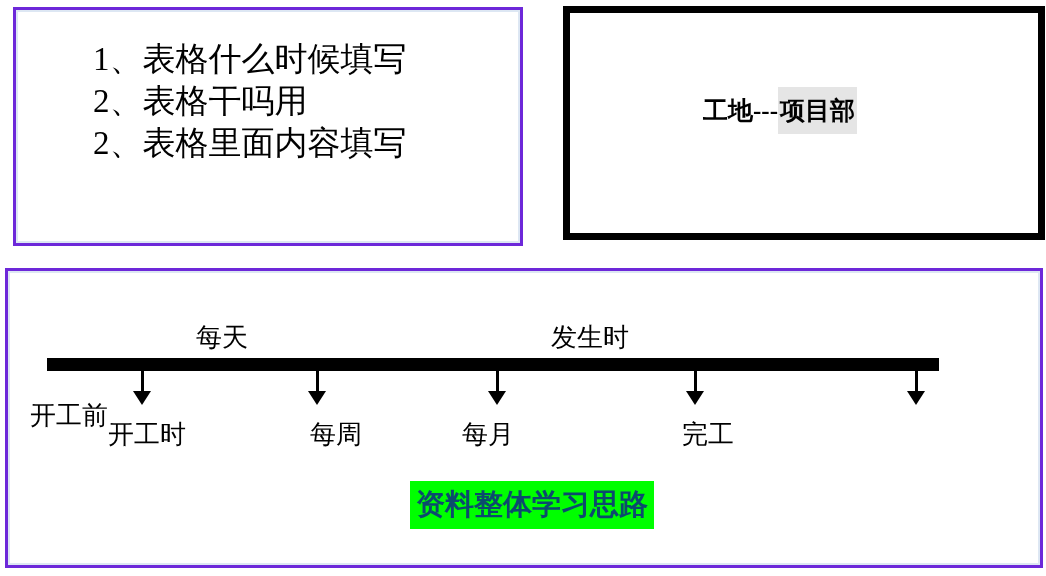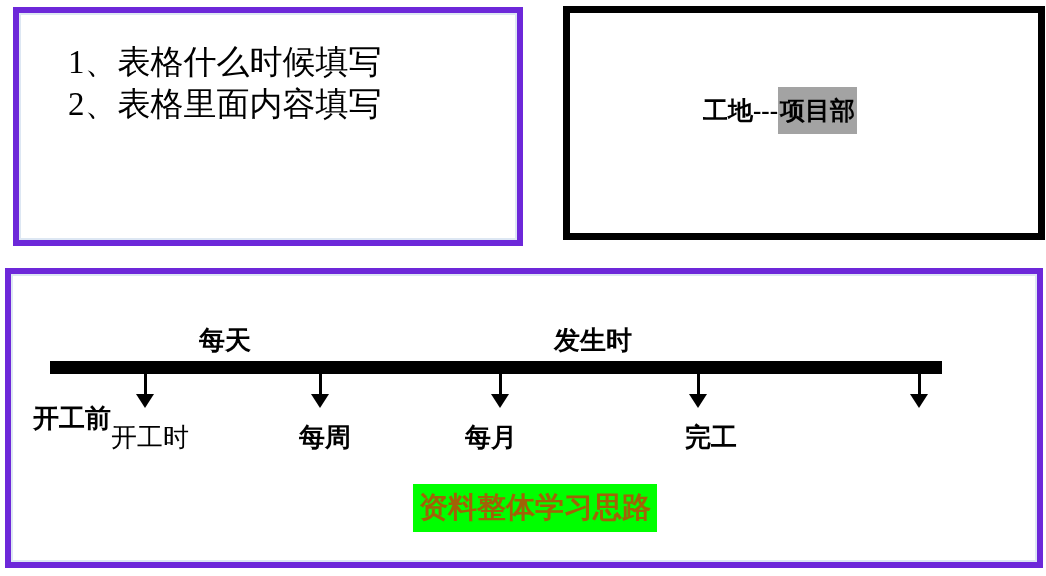--- a/index.html
+++ b/index.html
@@ -14,22 +14,23 @@
     background: #ffffff;
     overflow: hidden;
     font-family: "Liberation Sans", sans-serif;
     color: #000000;
   }
 
   
   .panel { position: absolute; box-sizing: border-box; background: #ffffff; }
 
   .blue-panel {
-    border: 6px solid #6d28d9;
+    border: 3px solid #6d28d9;
     box-shadow: inset 0 0 0 2px #dde7f3;
+    padding-left: 28px;
   }
   .black-panel {
     border: 7px solid #000000;
   }
 
   .notes-panel    { left: 13px;  top: 7px;   width: 510px;  height: 239px; }
   .site-panel     { left: 563px; top: 6px;   width: 482px;  height: 234px; }
   .timeline-panel { left: 5px;   top: 268px; width: 1038px; height: 300px; }
 
   
@@ -44,21 +45,21 @@
   
   .site-text {
     margin-top: 81px;
     padding-right: 48px;
     text-align: center;
     font-family: "Liberation Serif", serif;
     font-weight: bold;
     font-size: 25px;
     white-space: nowrap;
   }
-  .hl-cyan { background: #a3a3a3; padding: 10px 2px; }
+  .hl-cyan { background: #e5e5e5; padding: 10px 2px; }
 
   
   .tl-bar {
     position: absolute;
     left: 39px; top: 87px;
     width: 892px; height: 13px;
     background: #000000;
   }
   .tl-arrow {
     position: absolute;
@@ -72,46 +73,47 @@
     border-left: 9px solid transparent;
     border-right: 9px solid transparent;
     border-top: 14px solid #000000;
   }
 
   .tl-label {
     position: absolute;
     white-space: nowrap;
     font-size: 26px;
   }
-  .tl-label.bold { font-weight: bold; font-family: "Liberation Sans", sans-serif; }
+  .tl-label.bold { font-weight: normal; font-family: "Liberation Sans", sans-serif; }
   .tl-label.serif { font-weight: normal; font-family: Liberation Sans, sans-serif; }
   .tl-label.centered { transform: translateX(-50%); }
 
   .tl-top { top: 49px; }
   .tl-bottom { top: 146px; }
 
   .tl-caption {
     position: absolute;
     left: 402px; top: 210px;
     background: #00ff00;
-    color: #a16207;
+    color: #0c4a6e;
     font-weight: bold;
     font-size: 29px;
     padding: 4px 6px;
     white-space: nowrap;
   }
 </style>
 </head>
 <body>
 
 <div class="canvas">
 
   <div class="panel blue-panel notes-panel">
     <div class="notes-inner">
       <div class="note-line">1、表格什么时候填写</div>
+      <div class="note-line">2、表格干吗用</div>
       <div class="note-line">2、表格里面内容填写</div>
     </div>
   </div>
 
   <div class="panel black-panel site-panel">
     <div class="site-text"><span>工地---</span><span class="hl-cyan">项目部</span></div>
   </div>
 
   <div class="panel blue-panel timeline-panel">
 
@@ -136,21 +138,21 @@
     <div class="tl-arrow" style="left:908px">
         <div class="stem"></div>
         <div class="head"></div>
       </div>
 
     <div class="tl-label bold centered tl-top" style="left:214px">每天</div>
     <div class="tl-label bold" style="left:22px; top:127px">开工前</div>
 
     <div class="tl-label bold centered tl-top" style="left:582px">发生时</div>
     <div class="tl-label serif tl-bottom" style="left:100px">开工时</div>
-    <div class="tl-label bold centered tl-bottom" style="left:314px">每周</div>
+    <div class="tl-label bold centered tl-bottom" style="left:328px">每周</div>
     <div class="tl-label bold centered tl-bottom" style="left:480px">每月</div>
     <div class="tl-label bold centered tl-bottom" style="left:700px">完工</div>
 
     <div class="tl-caption">资料整体学习思路</div>
 
   </div>
 
 </div>
 
 </body></html>

